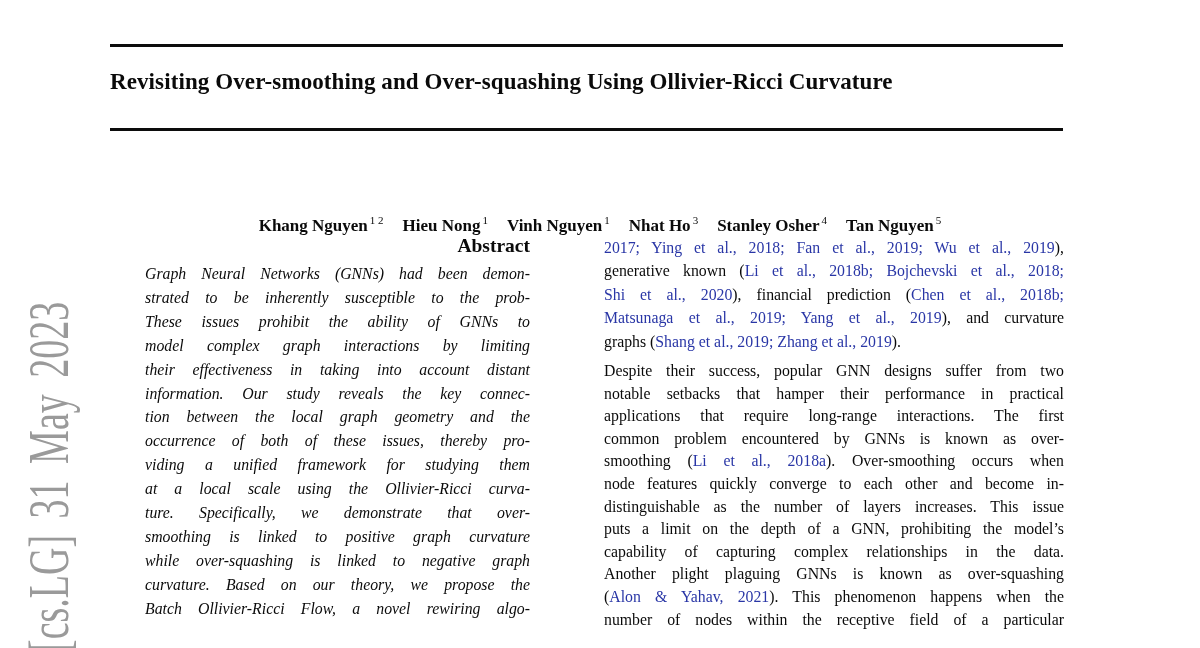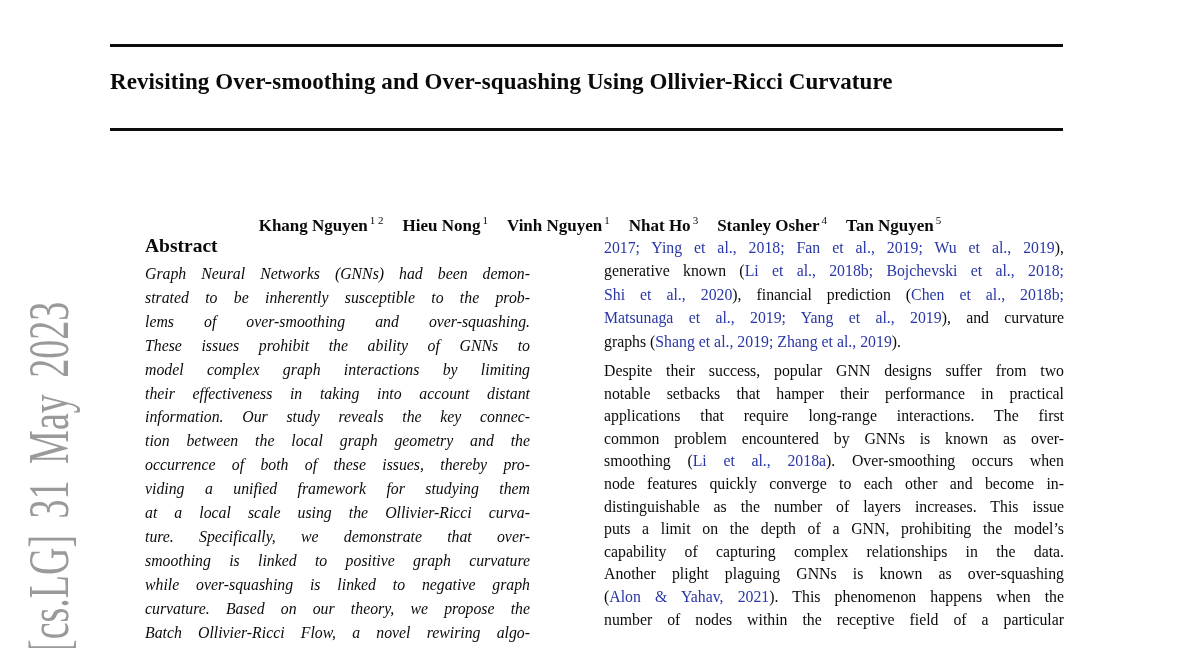--- a/index.html
+++ b/index.html
@@ -15,21 +15,21 @@
     text-align:left;font-size:23px;font-weight:700;line-height:36px;letter-spacing:0.1px;
   }
   .authors{
     position:absolute;left:0;top:167px;width:1200px;
     display:flex;justify-content:center;gap:19px;
     font-size:17px;font-weight:700;line-height:26px;white-space:nowrap;margin-top:40px;
   }
   .authors sup{font-size:11px;font-weight:400;margin-left:2px;}
   .abstract-heading{
     position:absolute;left:145px;top:233px;width:385px;
-    text-align:left;font-size:19.5px;font-weight:700;line-height:26px;
+    text-align:right;font-size:19.5px;font-weight:700;line-height:26px;
   }
   .col .line{
     text-align:justify;text-align-last:justify;
   }
   .col .line.end{text-align-last:left;}
   .abstract-body{position:absolute;left:145px;top:262px;width:385px;font-size:15.8px;font-style:italic;}
   .abstract-body .line{line-height:23.9px;}
   .right-col{position:absolute;left:604px;top:236px;width:460px;font-size:15.8px;}
   .right-col .para:nth-child(1) .line{line-height:23.4px;}
   .right-col .para:nth-child(2) .line{line-height:22.6px;}
@@ -59,21 +59,20 @@
       <span><span>Nhat Ho</span><sup>3</sup></span>
       <span><span>Stanley Osher</span><sup>4</sup></span>
       <span><span>Tan Nguyen</span><sup>5</sup></span>
     </div>
 
   <div class="abstract-heading">Abstract</div>
   <div class="col abstract-body">
       <div class="para">
         <div class="line"><span>Graph Neural Networks (GNNs) had been demon-</span></div>
         <div class="line"><span>strated to be inherently susceptible to the prob-</span></div>
-        <div class="line"><span>lems of over-smoothing and over-squashing.</span></div>
         <div class="line"><span>These issues prohibit the ability of GNNs to</span></div>
         <div class="line"><span>model complex graph interactions by limiting</span></div>
         <div class="line"><span>their effectiveness in taking into account distant</span></div>
         <div class="line"><span>information. Our study reveals the key connec-</span></div>
         <div class="line"><span>tion between the local graph geometry and the</span></div>
         <div class="line"><span>occurrence of both of these issues, thereby pro-</span></div>
         <div class="line"><span>viding a unified framework for studying them</span></div>
         <div class="line"><span>at a local scale using the Ollivier-Ricci curva-</span></div>
         <div class="line"><span>ture. Specifically, we demonstrate that over-</span></div>
         <div class="line"><span>smoothing is linked to positive graph curvature</span></div>

